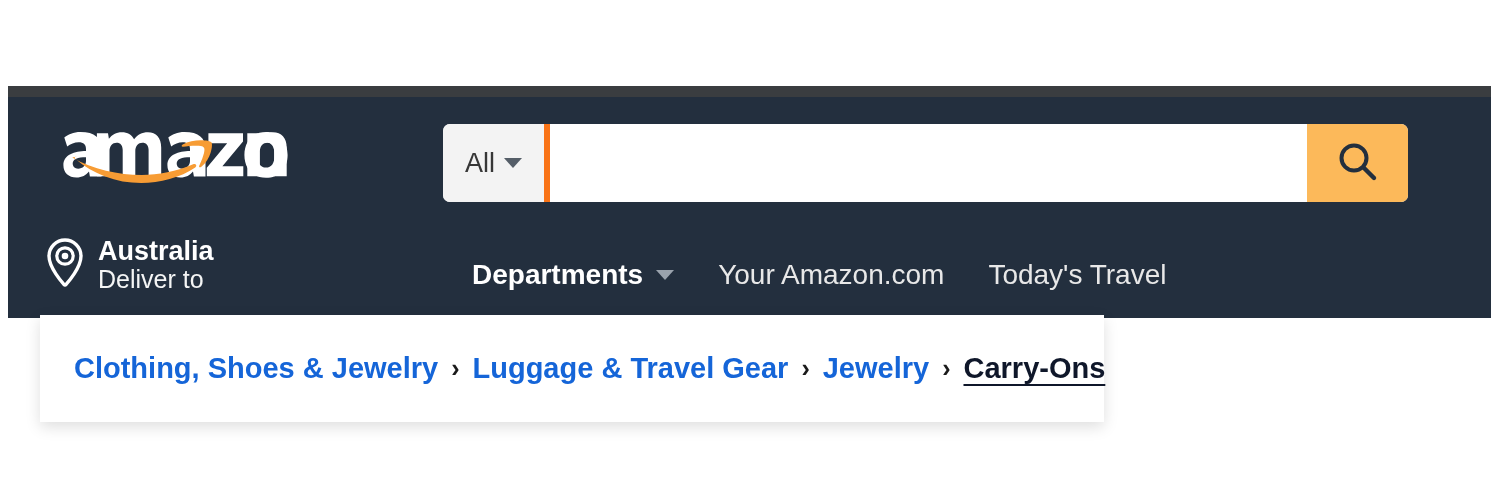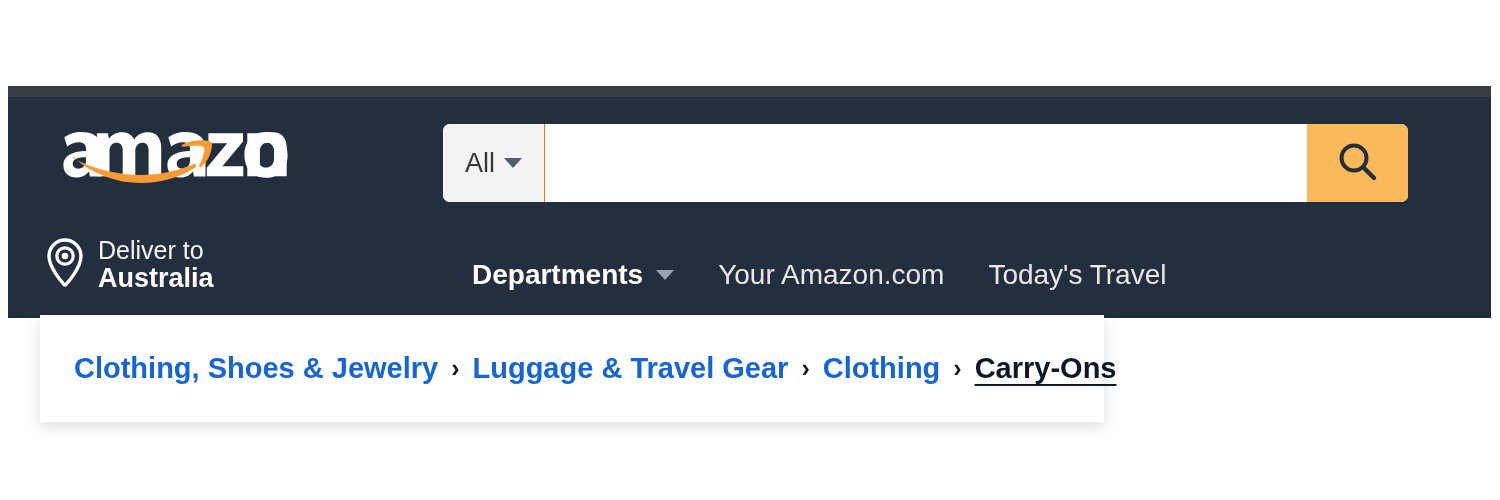--- a/index.html
+++ b/index.html
@@ -52,21 +52,21 @@
     height: 78px;
     display: flex;
     border-radius: 7px;
     overflow: hidden;
     background: #fff;
   }
   #search-scope {
     width: 101px;
     flex: 0 0 101px;
     background: #f3f3f3;
-    border-right: 1px solid #f97316;
+    border-right: 6px solid #f97316;
     display: flex;
     align-items: center;
     justify-content: center;
     gap: 9px;
     cursor: pointer;
     user-select: none;
   }
   #search-scope .scope-label {
     font-size: 27px;
     color: #373737;
@@ -244,22 +244,22 @@
 
 <div id="deliver-to">
   <span class="pin">
     <svg width="42" height="52" viewBox="0 0 42 52">
       <path d="M21 3C12.2 3 5 10.2 5 19c0 11.6 13.2 26.5 15.1 28.6a1.2 1.2 0 0 0 1.8 0C23.8 45.5 37 30.6 37 19 37 10.2 29.8 3 21 3z" fill="none" stroke="#ffffff" stroke-width="3.4"></path>
       <circle cx="21" cy="19" r="8.2" fill="none" stroke="#ffffff" stroke-width="3.2"></circle>
       <circle cx="21" cy="19" r="3.3" fill="#ffffff"></circle>
     </svg>
   </span>
   <span class="dt-text">
+    <span id="deliver-to-country">Australia</span>
     <span id="deliver-to-label">Deliver to</span>
-    <span id="deliver-to-country">Australia</span>
   </span>
 </div>
 
 <nav id="main-nav">
     <span class="nav-item strong">
       <span>Departments</span>
       <span class="tri-down"></span>
     </span>
     <span class="nav-item">
       <span>Your Amazon.com</span>
@@ -268,17 +268,17 @@
       <span>Today's Travel</span>
     </span>
   </nav>
 
 <div id="breadcrumb-panel">
   <div id="breadcrumb">
       <span class="crumb-link">Clothing, Shoes &amp; Jewelry</span>
       <span class="crumb-sep">›</span>
       <span class="crumb-link">Luggage &amp; Travel Gear</span>
       <span class="crumb-sep">›</span>
-      <span class="crumb-link">Clothing</span>
+      <span class="crumb-link">Jewelry</span>
       <span class="crumb-sep">›</span>
       <span class="crumb-link current">Carry-Ons</span>
     </div>
 </div>
 
 </body></html>

